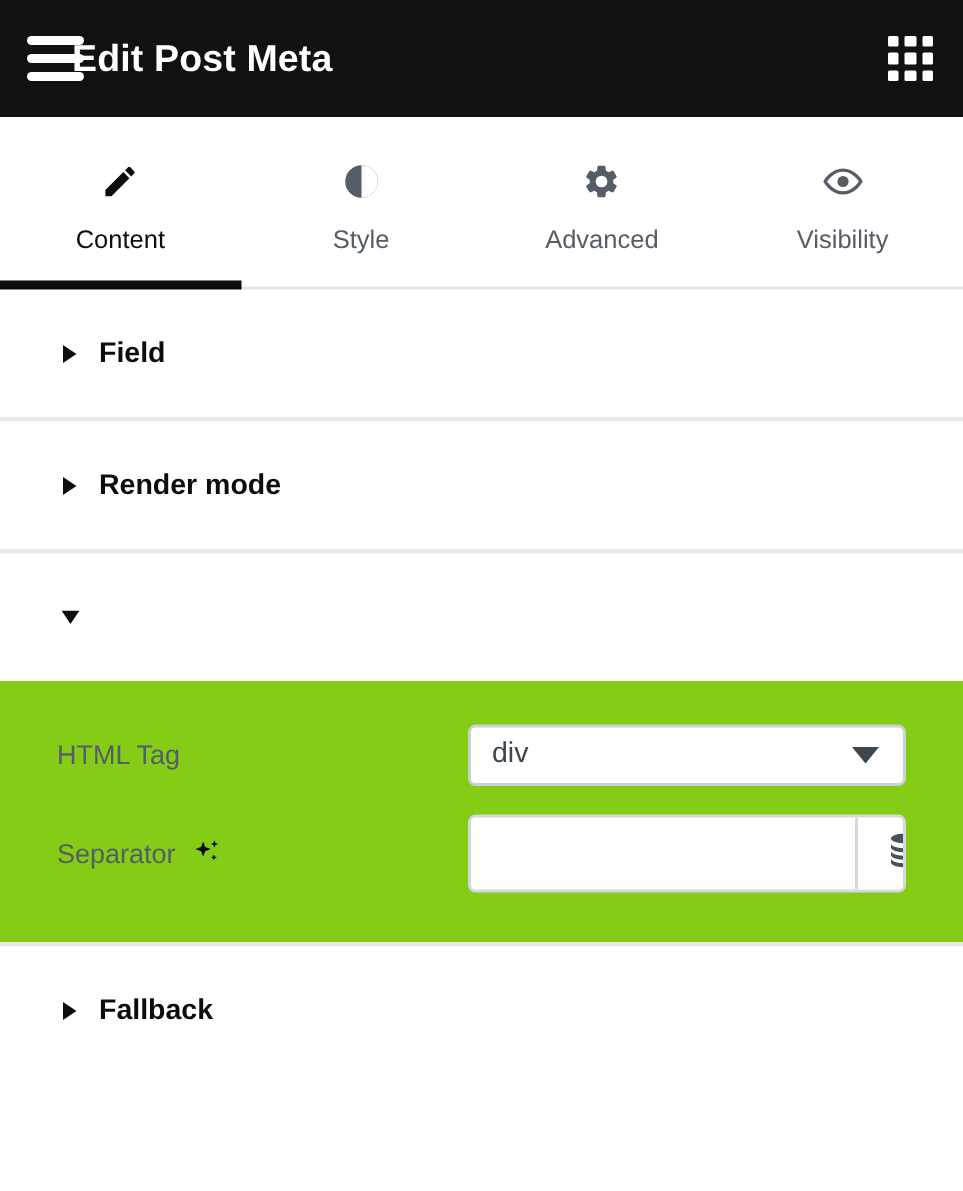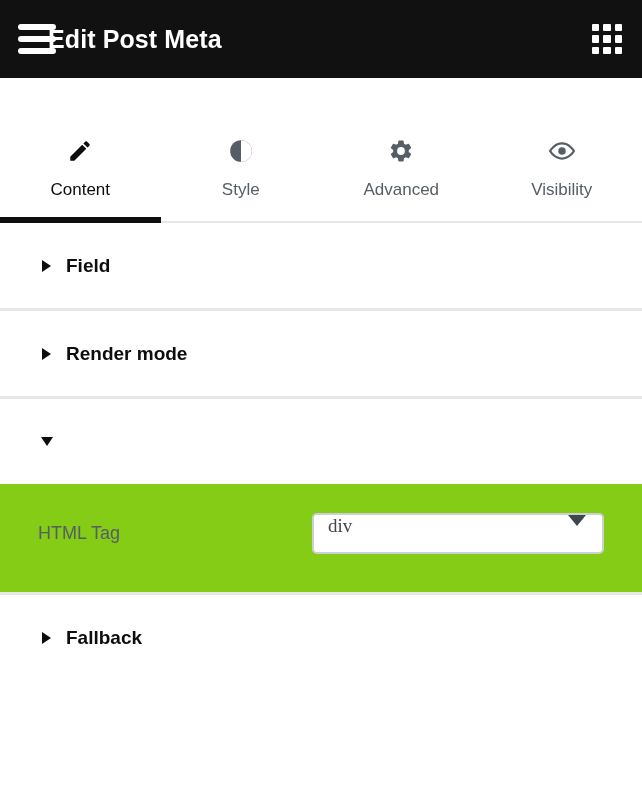--- a/index.html
+++ b/index.html
@@ -73,21 +73,20 @@
   }
 
   
   .tabs {
     display: flex;
     height: 115px;
     flex: 0 0 115px;
     border-bottom: 2px solid #e6e6e6;
     background: #ffffff;
     position: relative;
-    margin-top: 30px;
   }
   .tab {
     flex: 1 1 0;
     display: flex;
     flex-direction: column;
     align-items: center;
     justify-content: center;
     gap: 14px;
     cursor: pointer;
     position: relative;
@@ -177,26 +176,25 @@
     justify-content: flex-end;
   }
 
   
   .select-wrap {
     width: 292px;
     height: 41px;
     border: 2px solid #ccd0d4;
     border-radius: 5px;
     display: flex;
-    align-items: flex-start;
+    align-items: center;
     padding: 0 16px 0 14px;
     background: #ffffff;
     cursor: pointer;
     justify-content: space-between;
-    font-family: Liberation Serif, serif;
   }
   .select-value {
     font-size: 19px;
     color: #3f474e;
   }
   .select-caret {
     width: 0; height: 0;
     border-left: 9px solid transparent;
     border-right: 9px solid transparent;
     border-top: 11px solid #3f474e;
@@ -337,20 +335,47 @@
       <div class="control-row">
         <div class="control-label">HTML Tag</div>
         <div class="control-field">
           <div class="select-wrap">
             <span class="select-value">div</span>
             <span class="select-caret"></span>
           </div>
         </div>
       </div>
 
+      <div class="control-row">
+        <div class="control-label">
+          <span>Separator</span>
+          <span class="sparkle-icon">
+            <svg width="22" height="22" viewBox="0 0 24 24" fill="#0c0d0e">
+              <path d="M9.2 3.2l1.5 4.1 4.1 1.5-4.1 1.5-1.5 4.1-1.5-4.1L3.6 8.8l4.1-1.5z"></path>
+              <path d="M17.4 2.3l.75 2.0 2.0.75-2.0.75-.75 2.0-.75-2.0-2.0-.75 2.0-.75z"></path>
+              <path d="M17.0 12.6l.6 1.6 1.6.6-1.6.6-.6 1.6-.6-1.6-1.6-.6 1.6-.6z"></path>
+            </svg>
+          </span>
+        </div>
+        <div class="control-field">
+          <div class="input-group">
+            <input class="text-input" type="text" value="" placeholder="" style="">
+            <div class="db-button">
+              <span>
+                <svg width="24" height="26" viewBox="0 0 24 26" fill="#4a5159">
+                  <ellipse cx="12" cy="5" rx="8" ry="3.1"></ellipse>
+                  <path d="M4 8.4c0 1.7 3.6 3.1 8 3.1s8-1.4 8-3.1v2.6c0 1.7-3.6 3.1-8 3.1s-8-1.4-8-3.1V8.4z"></path>
+                  <path d="M4 13.4c0 1.7 3.6 3.1 8 3.1s8-1.4 8-3.1V16c0 1.7-3.6 3.1-8 3.1s-8-1.4-8-3.1v-2.6z"></path>
+                  <path d="M4 18.4c0 1.7 3.6 3.1 8 3.1s8-1.4 8-3.1V21c0 1.7-3.6 3.1-8 3.1S4 22.7 4 21v-2.6z"></path>
+                </svg>
+              </span>
+            </div>
+          </div>
+        </div>
+      </div>
 
     </div>
 
     <div class="divider"></div>
 
     <div class="section-header">
       <span class="caret">
         <svg width="10" height="12" viewBox="0 0 10 12" fill="currentColor">
             <path d="M0 0l9 6-9 6z"></path>
           </svg>

